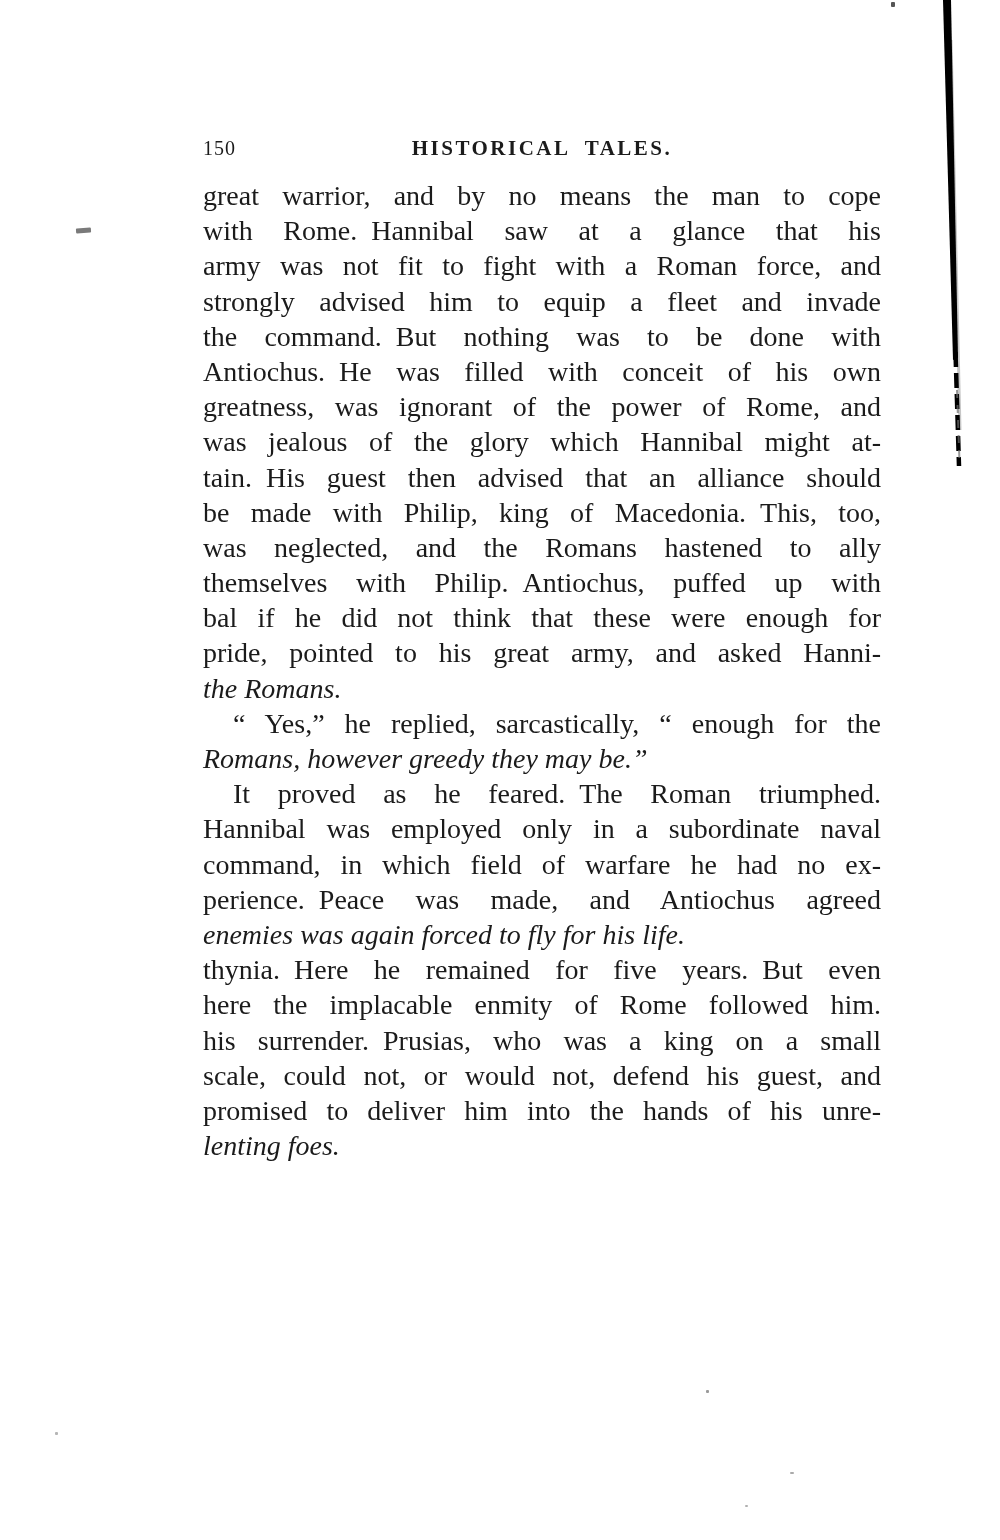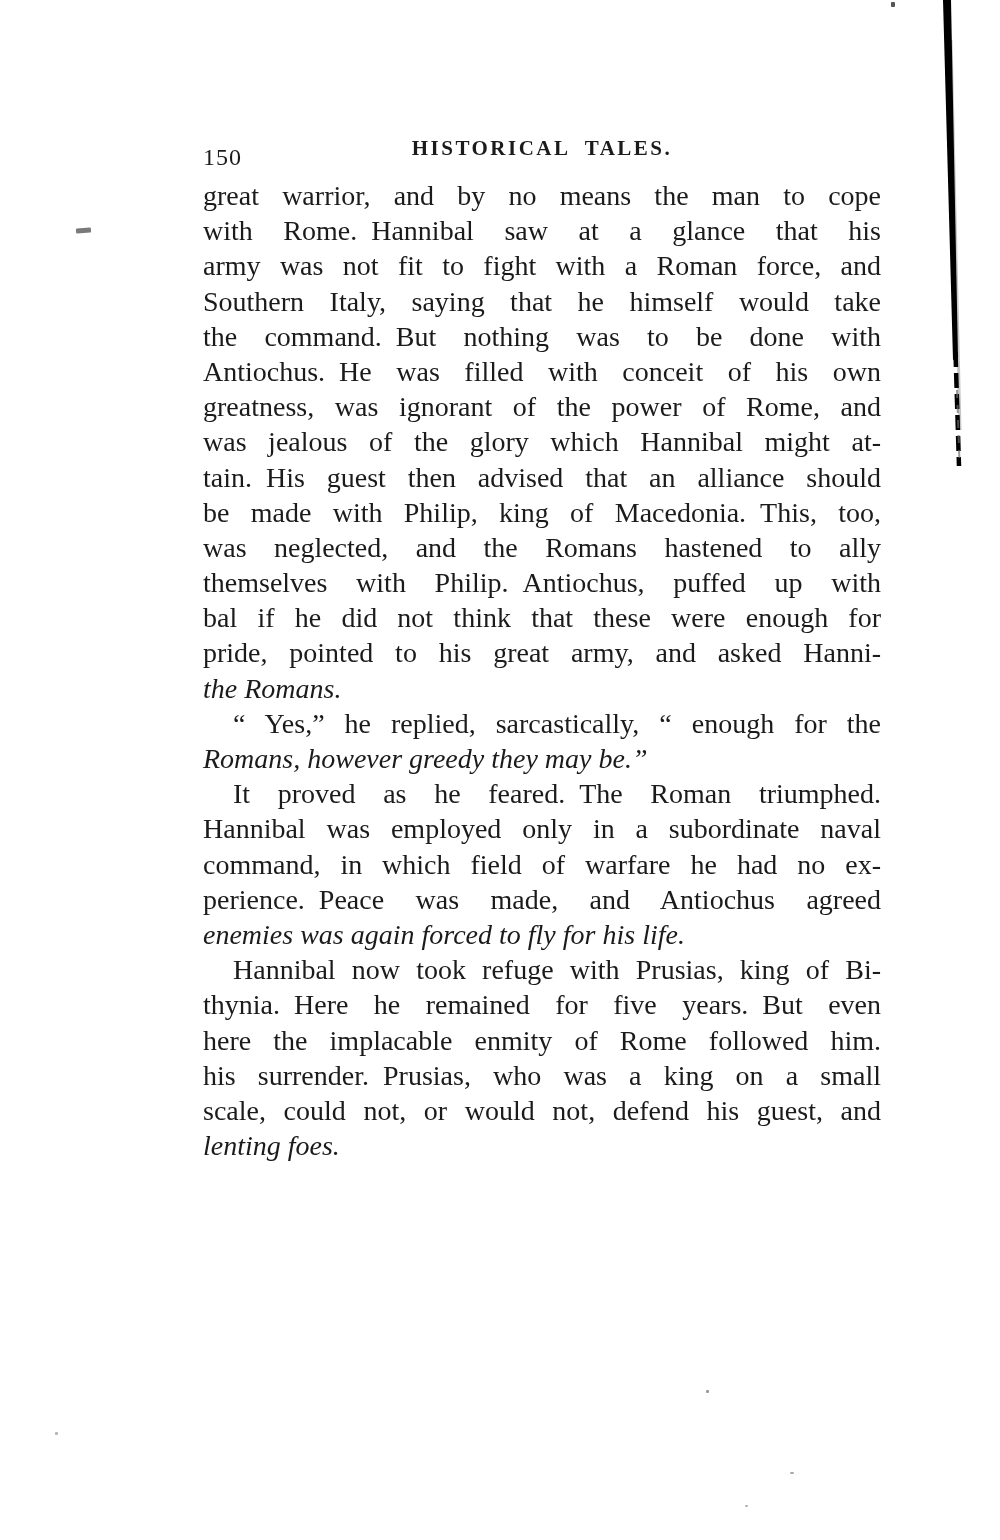--- a/index.html
+++ b/index.html
@@ -16,24 +16,23 @@
     position: absolute;
     left: 203px;
     top: 134px;
     width: 678px;
     height: 30px;
   }
   .page-number {
     position: absolute;
     left: 0;
     top: 0;
-    font-size: 24px;
+    font-size: 20px;
     line-height: 28px;
     letter-spacing: 1px;
-    margin-top: 9px;
   }
   .running-head {
     position: absolute;
     left: 0;
     right: 0;
     top: 4px;
     text-align: center;
     font-size: 21px;
     line-height: 21px;
     font-weight: bold;
@@ -90,21 +89,21 @@
   <div class="header">
     <span class="page-number">150</span>
     <span class="running-head">HISTORICAL TALES.</span>
   </div>
 
   <div class="text-block">
       <div class="para">
         <div class="line first">great warrior, and by no means the man to cope</div>
         <div class="line">with Rome. Hannibal saw at a glance that his</div>
         <div class="line">army was not fit to fight with a Roman force, and</div>
-        <div class="line">Southern Italy, saying that he himself would take</div>
+        <div class="line">strongly advised him to equip a fleet and invade</div>
         <div class="line">the command. But nothing was to be done with</div>
         <div class="line">Antiochus. He was filled with conceit of his own</div>
         <div class="line">greatness, was ignorant of the power of Rome, and</div>
         <div class="line">was jealous of the glory which Hannibal might at-</div>
         <div class="line">tain. His guest then advised that an alliance should</div>
         <div class="line">be made with Philip, king of Macedonia. This, too,</div>
         <div class="line">was neglected, and the Romans hastened to ally</div>
         <div class="line">themselves with Philip. Antiochus, puffed up with</div>
         <div class="line">bal if he did not think that these were enough for</div>
         <div class="line">pride, pointed to his great army, and asked Hanni-</div>
@@ -115,25 +114,25 @@
         <div class="line last">Romans, however greedy they may be.”</div>
       </div>
       <div class="para indent">
         <div class="line first">It proved as he feared. The Roman triumphed.</div>
         <div class="line">Hannibal was employed only in a subordinate naval</div>
         <div class="line">command, in which field of warfare he had no ex-</div>
         <div class="line">perience. Peace was made, and Antiochus agreed</div>
         <div class="line last">enemies was again forced to fly for his life.</div>
       </div>
       <div class="para indent">
-        <div class="line first">Hannibal now took refuge with Prusias, king of Bi-</div>
         <div class="line">thynia. Here he remained for five years. But even</div>
         <div class="line">here the implacable enmity of Rome followed him.</div>
         <div class="line">his surrender. Prusias, who was a king on a small</div>
         <div class="line">scale, could not, or would not, defend his guest, and</div>
+        <div class="line">promised to deliver him into the hands of his unre-</div>
         <div class="line last">lenting foes.</div>
       </div>
     </div>
 
   <svg class="scan-edge" width="80" height="480" viewBox="0 0 80 480">
     <line x1="31" y1="40" x2="40" y2="430" stroke="#9a9a9a" stroke-width="3" opacity="0.55"></line>
     <polygon points="23,0 31,0 38,358 33,360" fill="#000"></polygon>
     <line x1="35.5" y1="352" x2="39" y2="466" stroke="#000" stroke-width="4.5" stroke-dasharray="15 6"></line>
     <line x1="37" y1="390" x2="39.5" y2="462" stroke="#6e6e6e" stroke-width="2" stroke-dasharray="8 7" opacity="0.7"></line>
   </svg>

